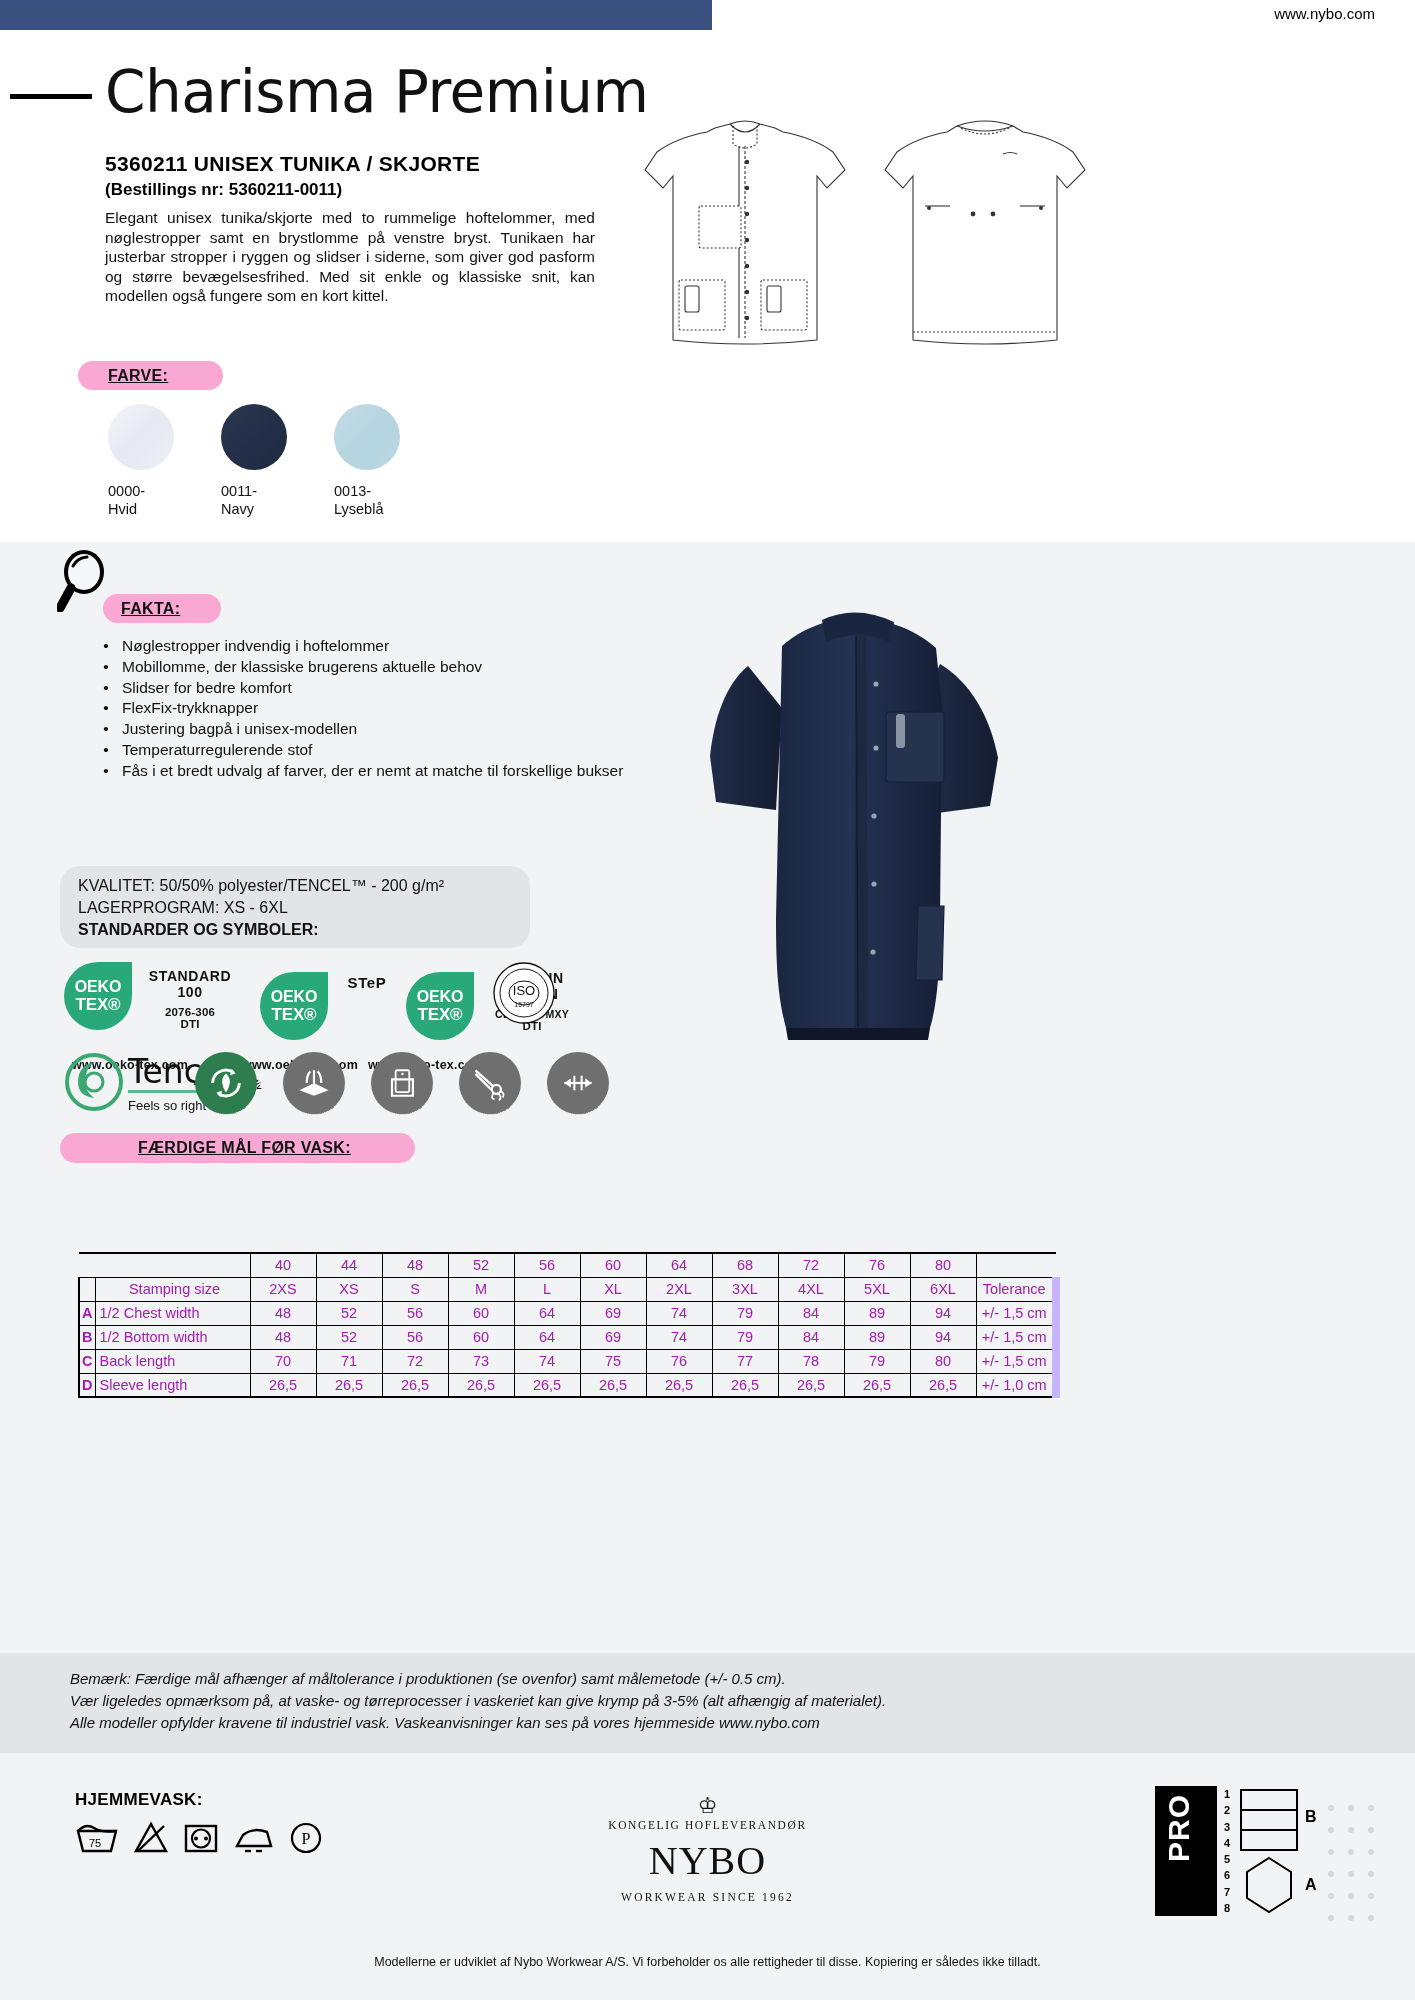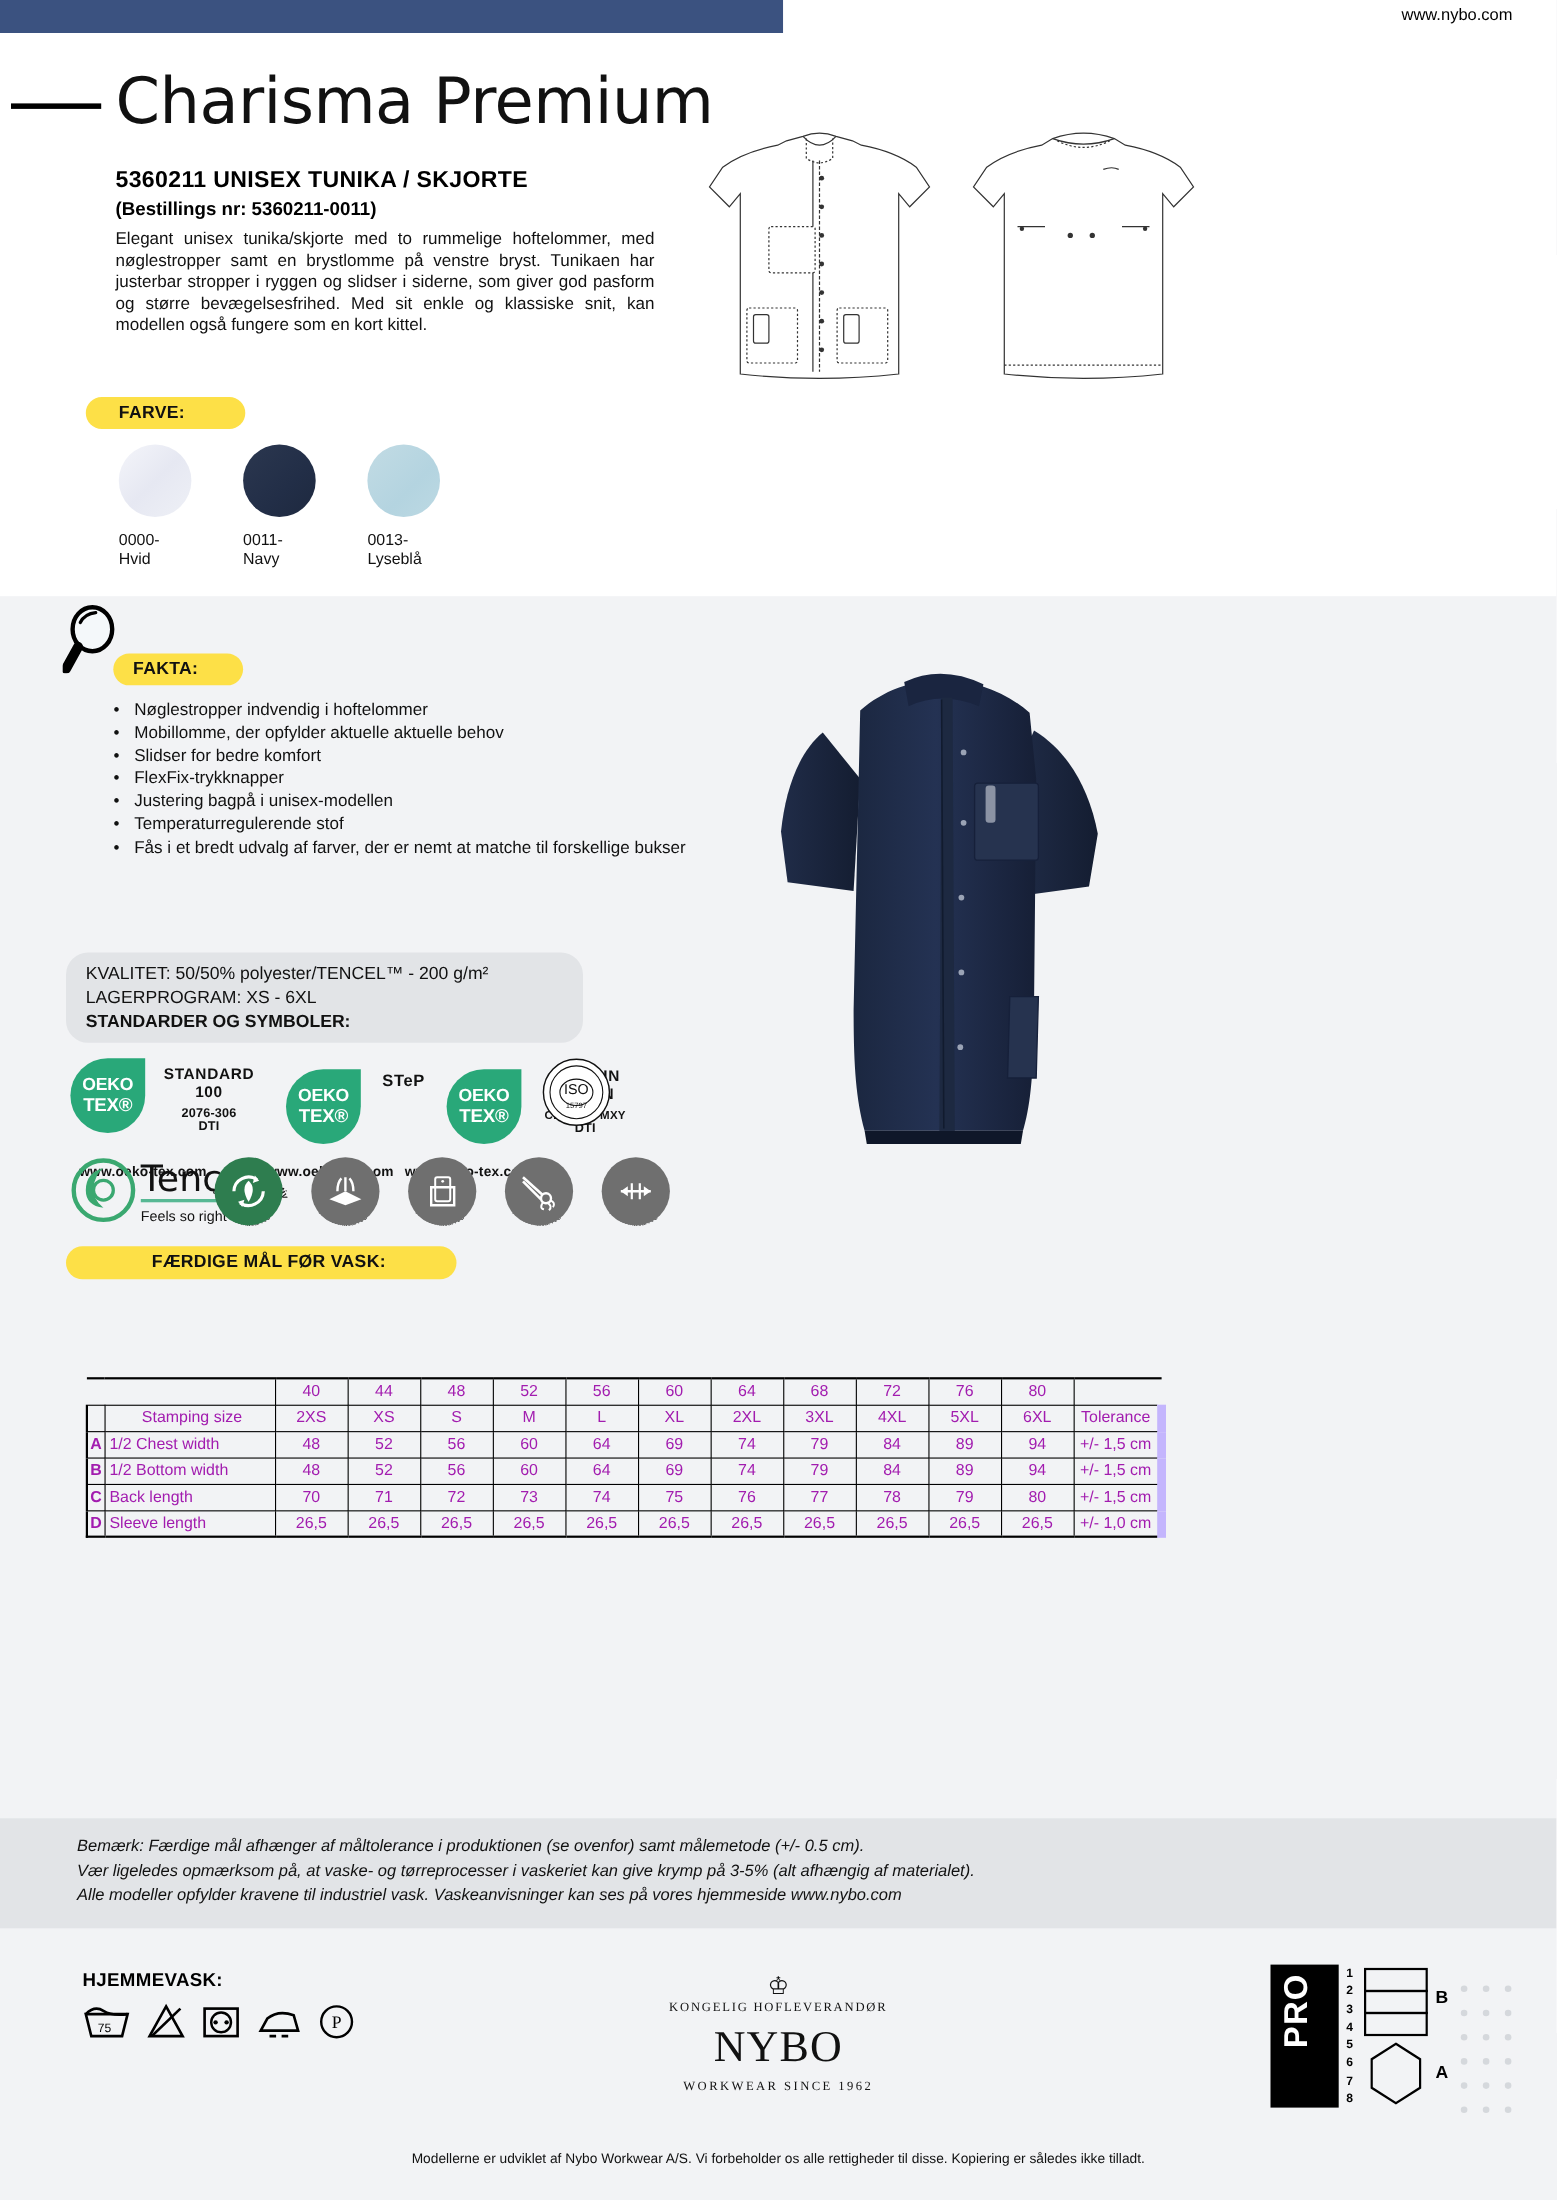--- a/index.html
+++ b/index.html
@@ -31,23 +31,23 @@
   .descr {
     position:absolute; left:105px; top:208px; width:490px;
     font-size:15.5px; line-height:19.5px; text-align:justify; color:#111;
   }
 
   
   .tech-draw { position:absolute; top:110px; left:595px; width:500px; height:250px; }
 
   
   .pill {
-    background:#fde047; border-radius:22px;
+    background:#f9a8d4; border-radius:22px;
     display:flex; align-items:center;
-    font-weight:bold; letter-spacing:0.3px; color:#111;
+    font-weight:bold; letter-spacing:0.3px; color:#111;text-decoration:underline;
   }
   .pill-farve { position:absolute; left:78px; top:361px; width:145px; height:29px; padding-left:30px; font-size:16px; }
 
   .swatches { position:absolute; left:108px; top:404px; display:flex; gap:47px; }
   .swatch { width:66px; height:66px; border-radius:50%; }
   .swatch-labels { position:absolute; left:108px; top:482px; display:flex; gap:47px; }
   .swatch-label { width:66px; font-size:14.5px; line-height:18px; color:#111; }
 
   
   .magnifier { position:absolute; left:57px; top:550px; width:56px; height:62px; }
@@ -232,21 +232,21 @@
 </svg>
 <div class="pill pill-fakta">FAKTA:</div>
 
 <div class="facts">
   <div class="fact-row">
     <span class="fact-bullet">•</span>
     <span>Nøglestropper indvendig i hoftelommer</span>
     </div>
   <div class="fact-row">
     <span class="fact-bullet">•</span>
-    <span>Mobillomme, der opfylder aktuelle aktuelle behov</span>
+    <span>Mobillomme, der klassiske brugerens aktuelle behov</span>
     </div>
   <div class="fact-row">
     <span class="fact-bullet">•</span>
     <span>Slidser for bedre komfort</span>
     </div>
   <div class="fact-row">
     <span class="fact-bullet">•</span>
     <span>FlexFix-trykknapper</span>
     </div>
   <div class="fact-row">

